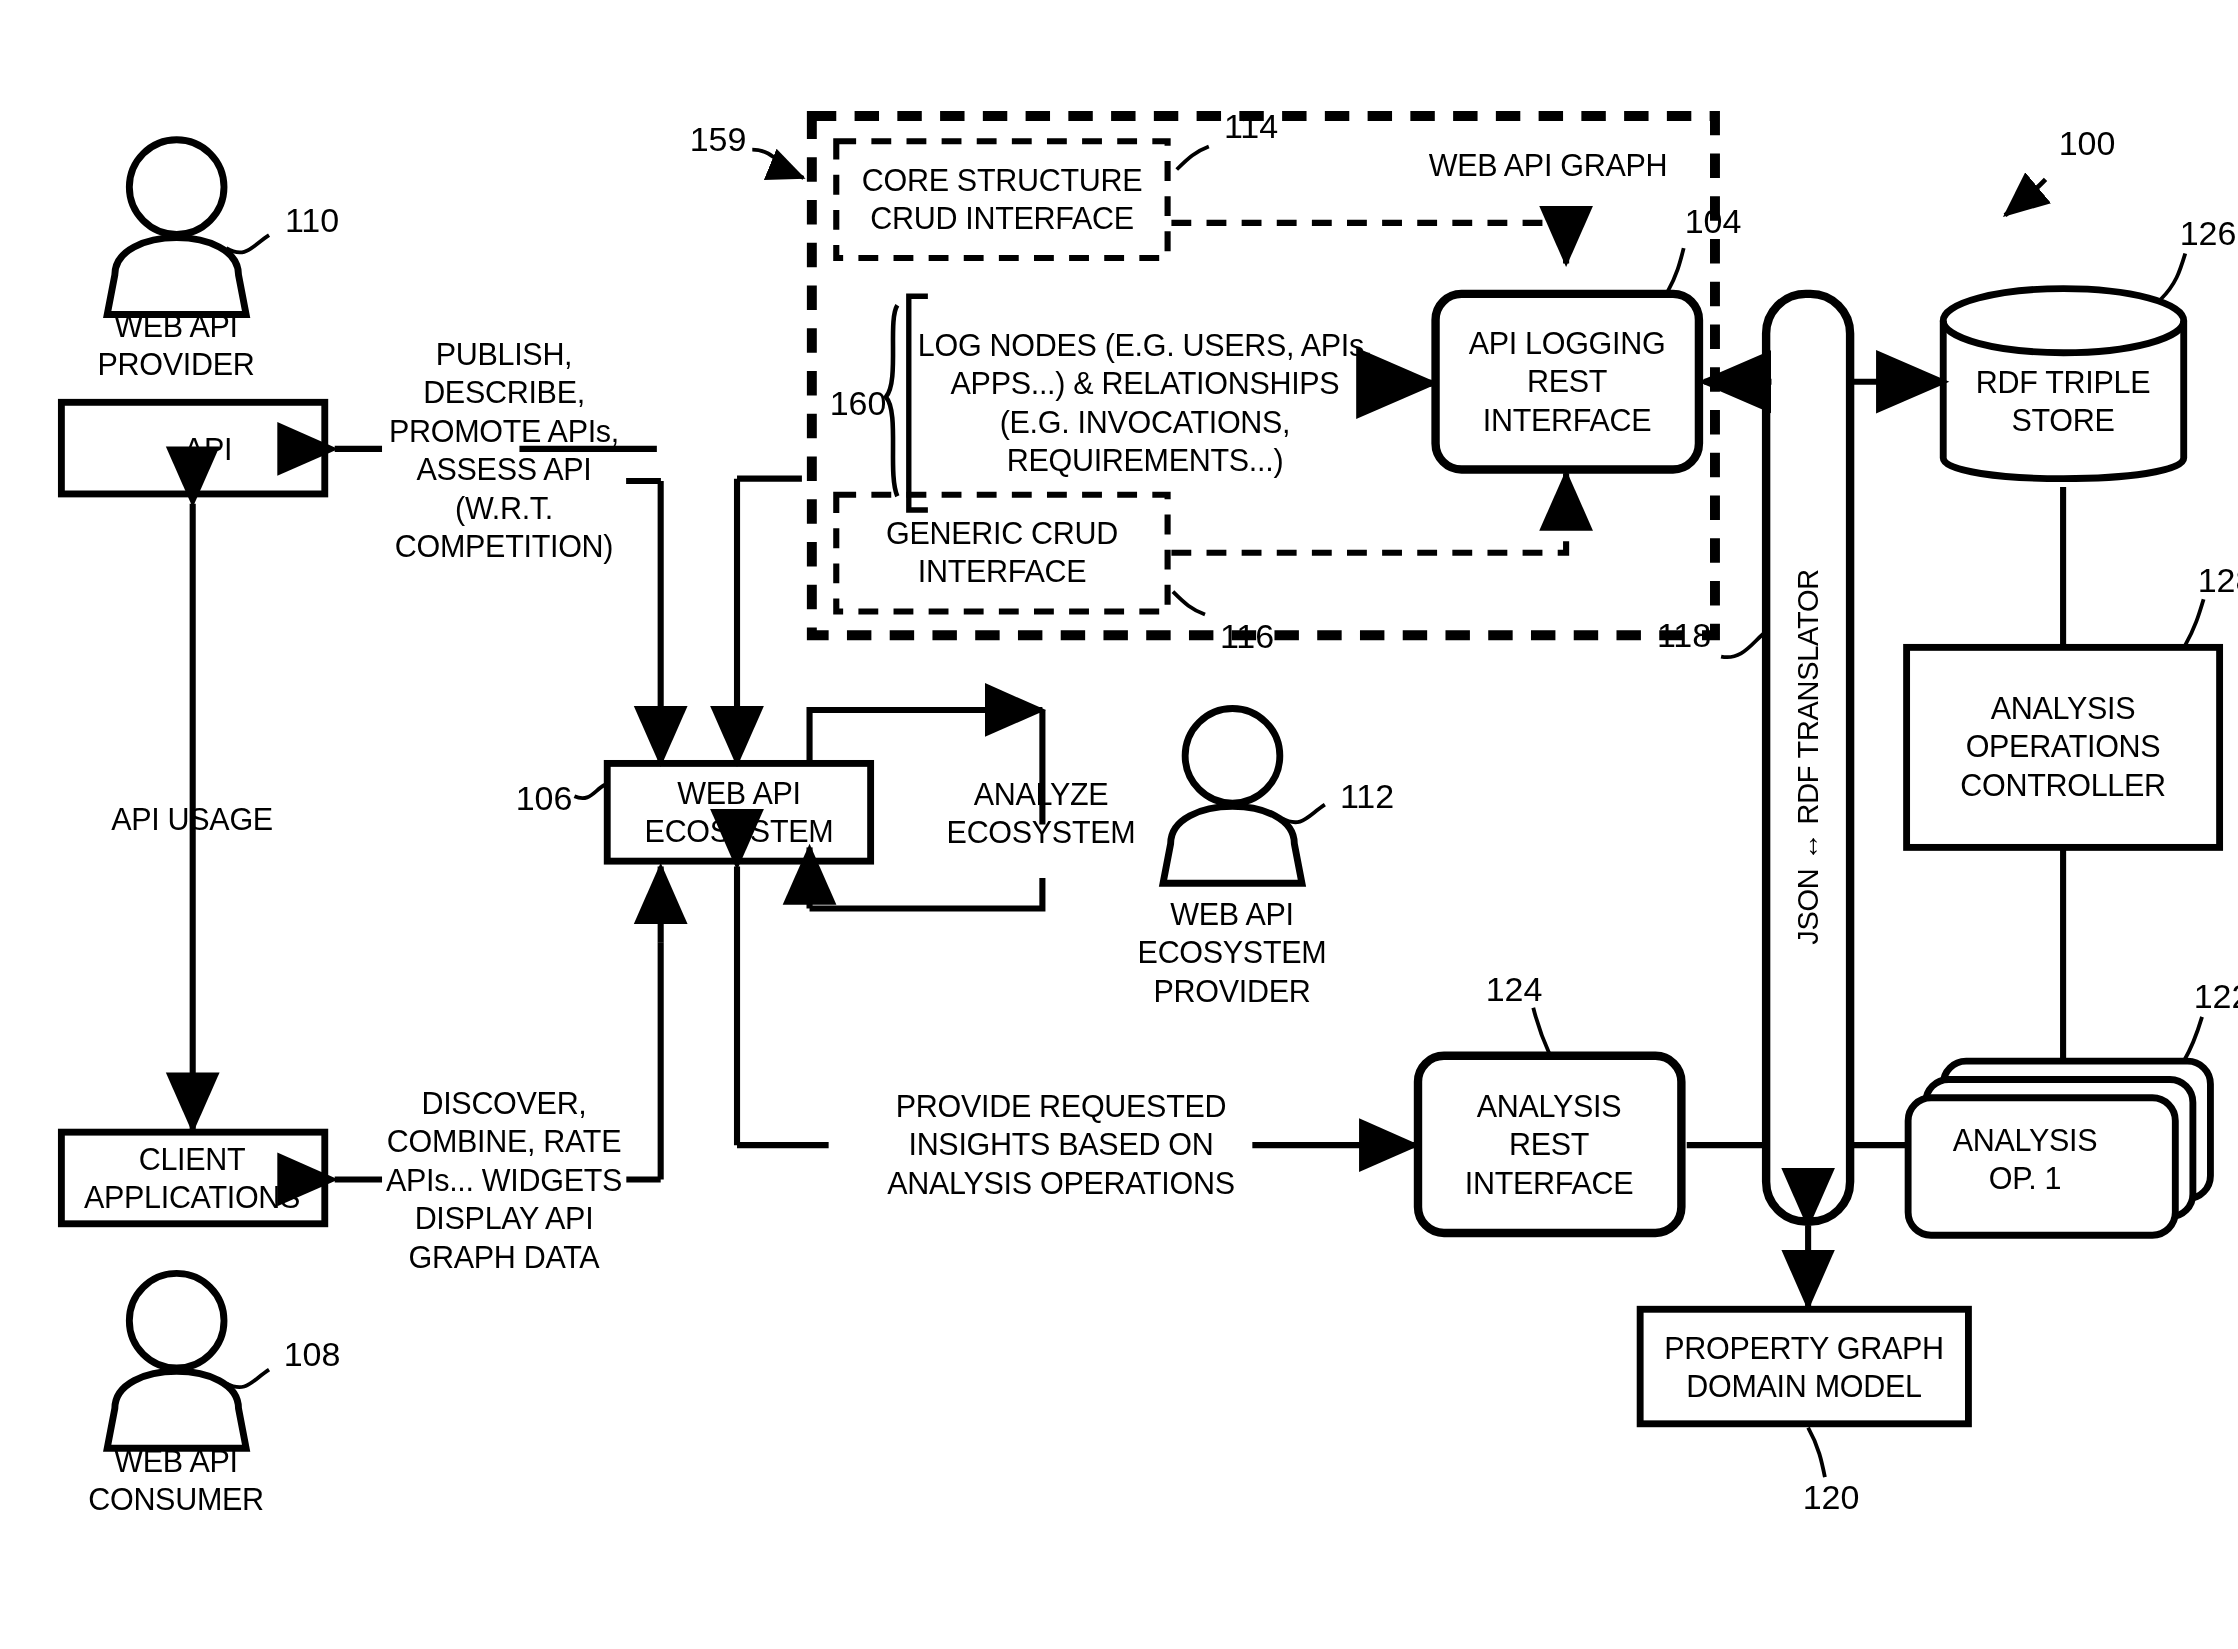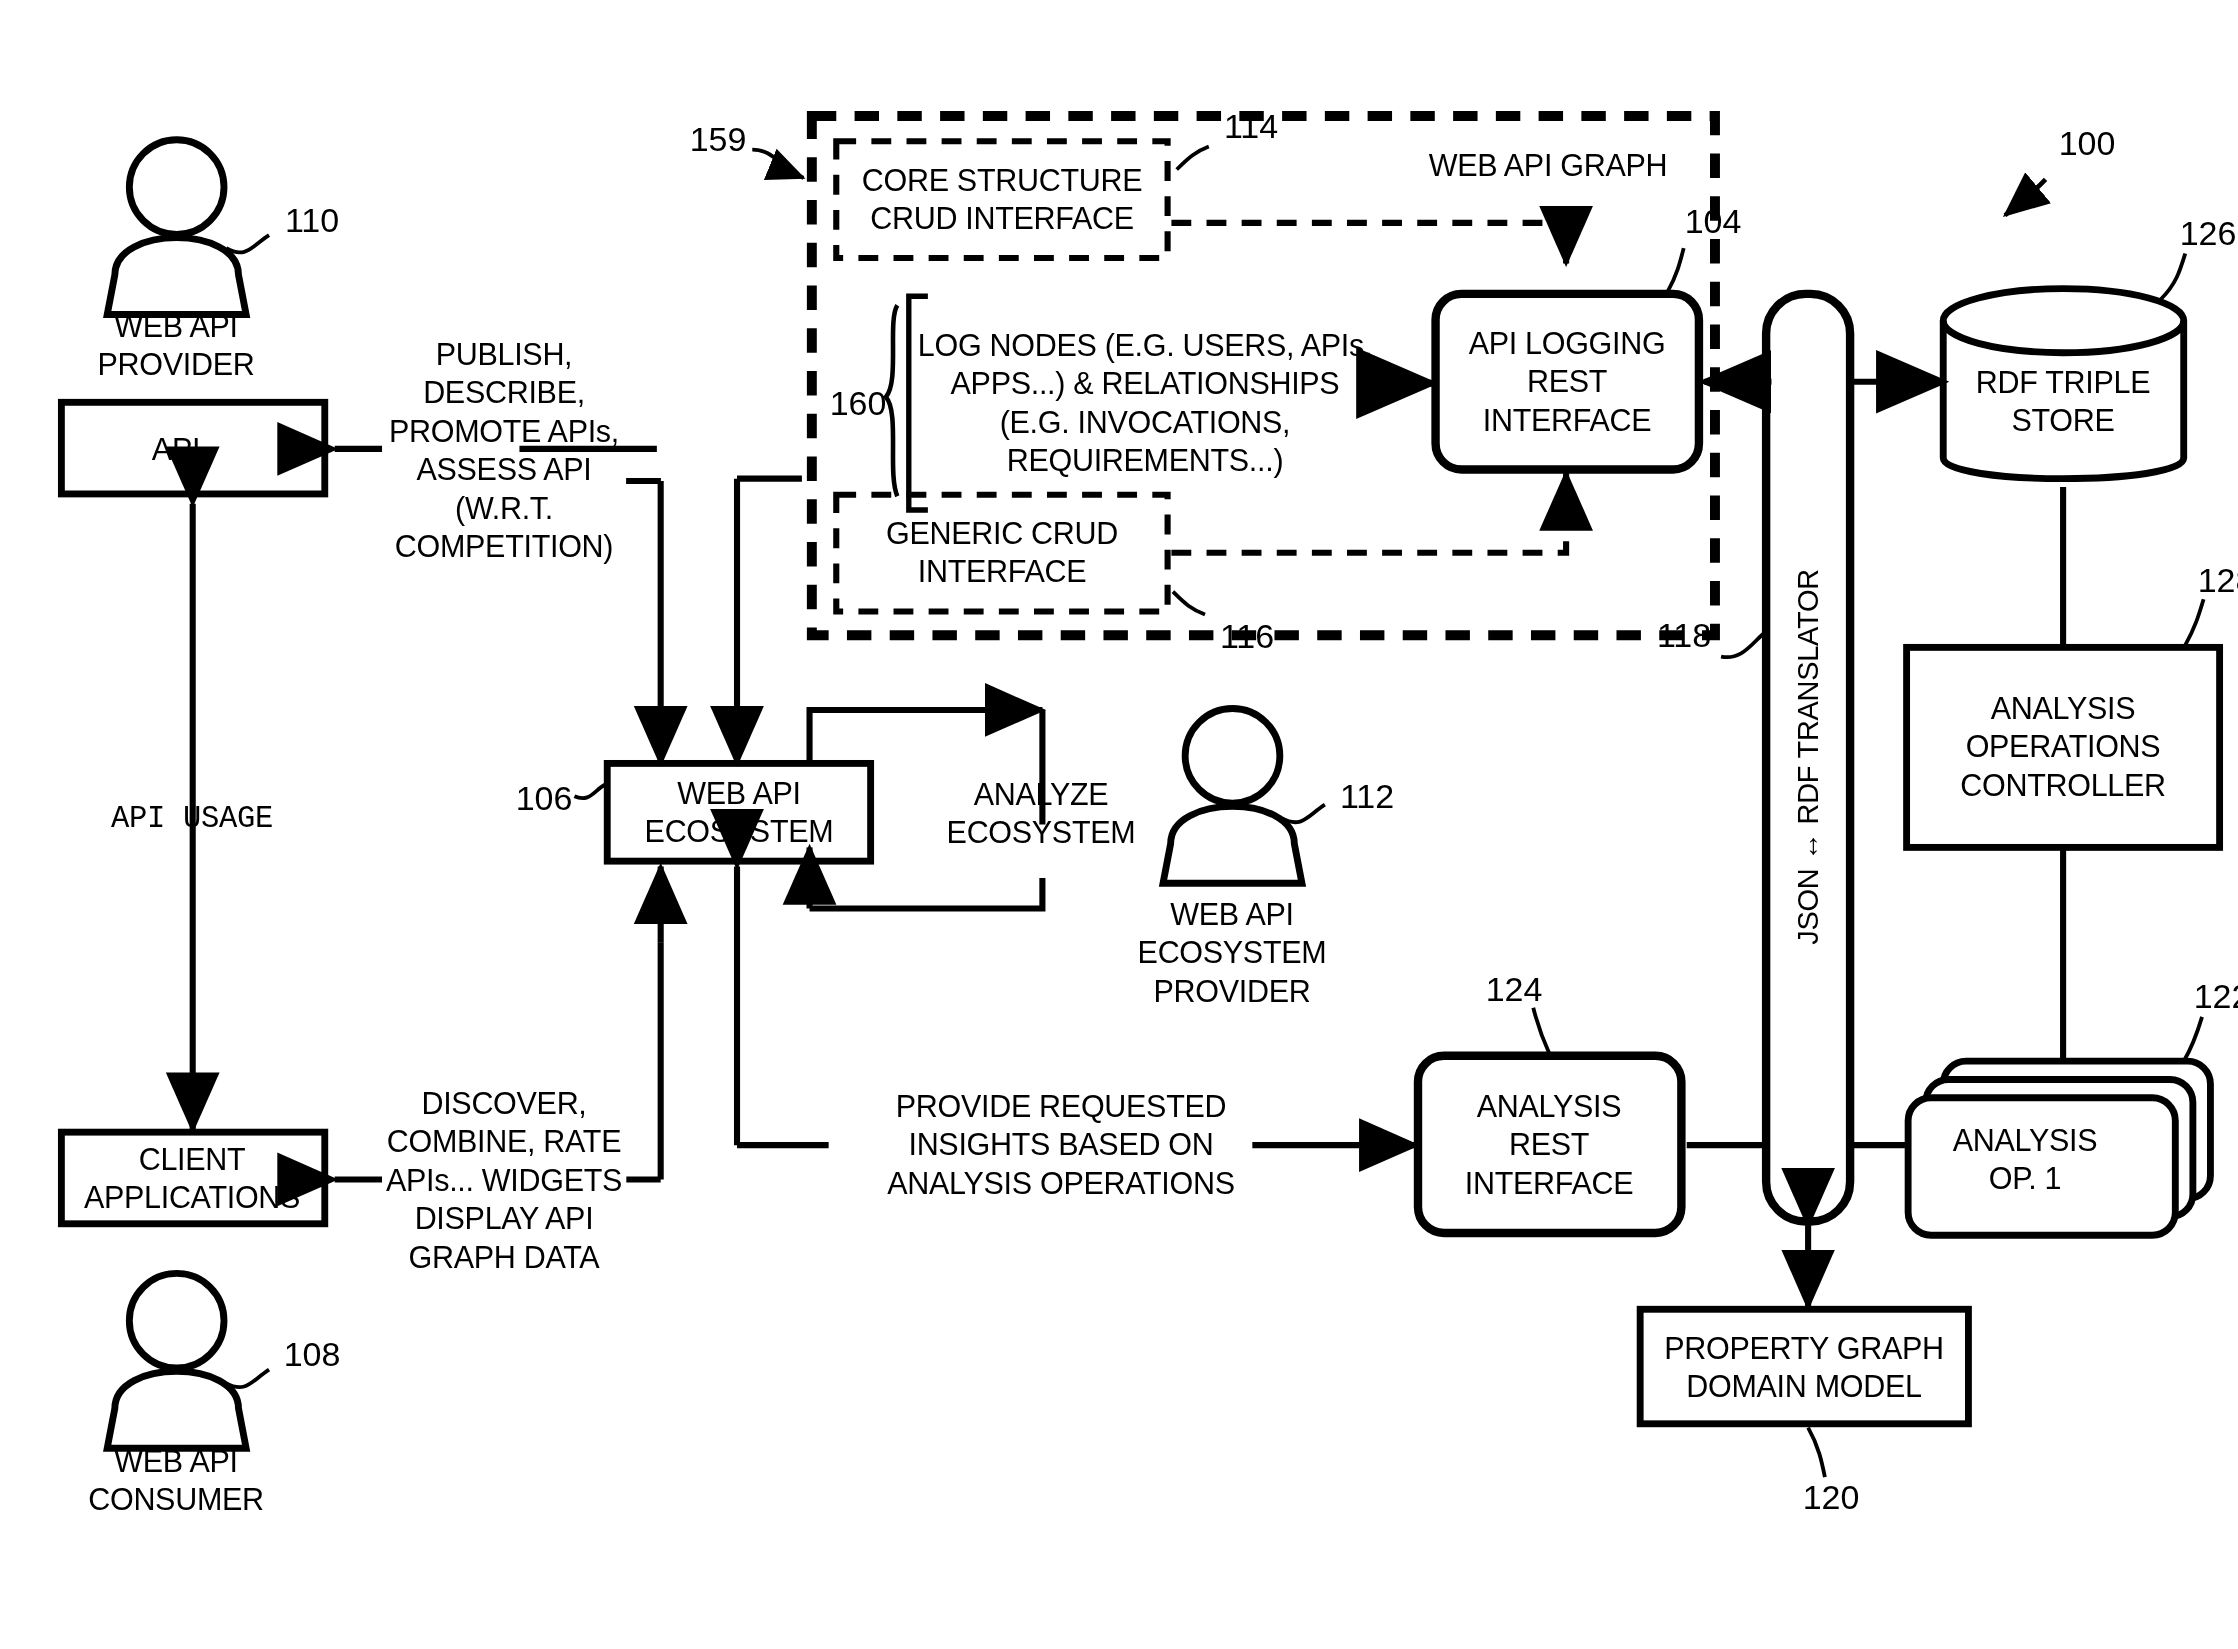--- a/index.html
+++ b/index.html
@@ -181,22 +181,22 @@
 
       <path d="M 752 1043 C 772 1052, 778 1035, 792 1028" stroke-width="5"></path>
 
     </g>
   </svg>
 
   <div class="lbl num" style="left:2063px; top:143px;margin-left:24px;">100</div>
 
   <div class="lbl num" style="left:312px; top:220px;">110</div>
   <div class="lbl" style="left:176px; top:345px;">WEB API<br>PROVIDER</div>
-  <div class="lbl" style="left:176px; top:449px;text-align:right;">API</div>
-  <div class="lbl" style="left:192px; top:819px;font-family:Liberation Mono, monospace;">API USAGE</div>
+  <div class="lbl" style="left:208px; top:449px;text-align:right;">API</div>
+  <div class="lbl" style="left:192px; top:819px;">API USAGE</div>
   <div class="lbl" style="left:192px; top:1178px;">CLIENT<br>APPLICATIONS</div>
   <div class="lbl num" style="left:312px; top:1354px;">108</div>
   <div class="lbl" style="left:176px; top:1480px;">WEB API<br>CONSUMER</div>
 
   <div class="lbl" style="left:504px; top:1180px;">DISCOVER,<br>COMBINE, RATE<br>APIs... WIDGETS<br>DISPLAY API<br>GRAPH DATA</div>
   <div class="lbl" style="left:504px; top:450px;">PUBLISH,<br>DESCRIBE,<br>PROMOTE APIs,<br>ASSESS API<br>(W.R.T.<br>COMPETITION)</div>
 
   <div class="lbl num" style="left:544px; top:798px;">106</div>
   <div class="lbl" style="left:739px; top:812px;">WEB API<br>ECOSYSTEM</div>
   <div class="lbl" style="left:1041px; top:813px;">ANALYZE<br>ECOSYSTEM</div>

